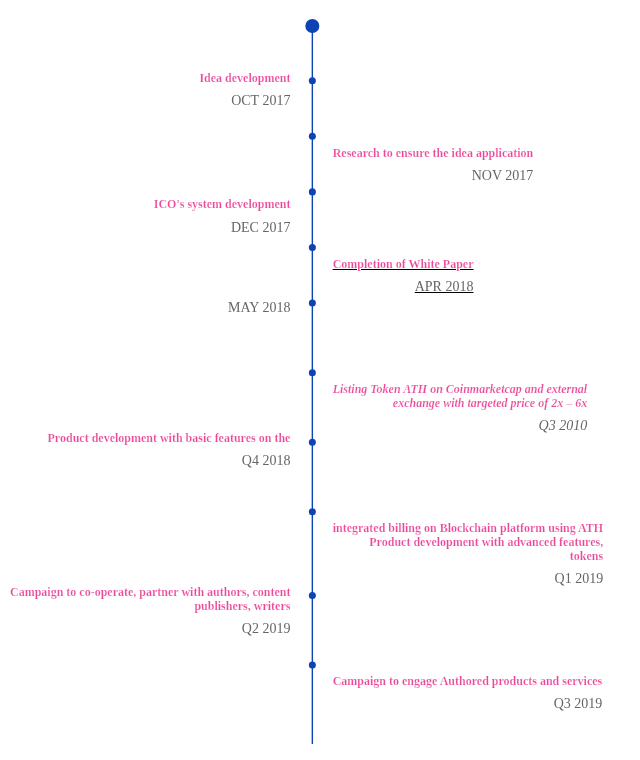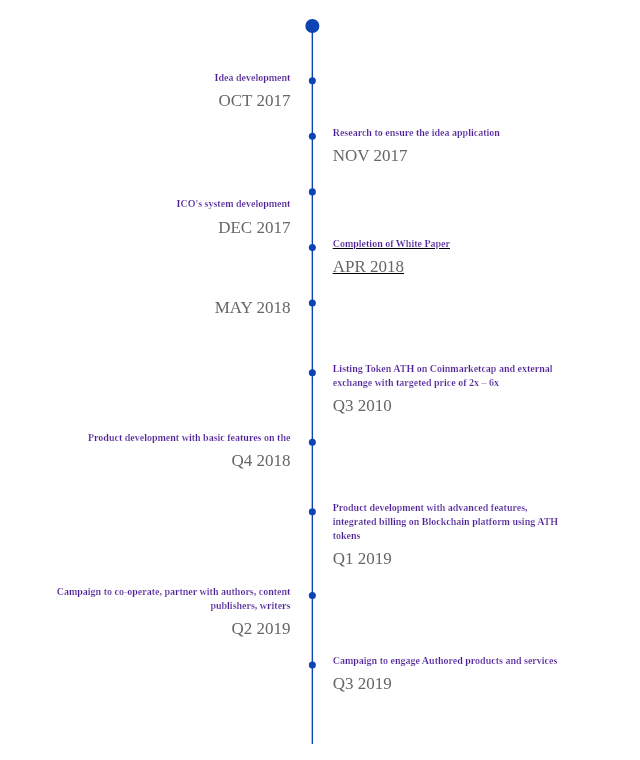--- a/index.html
+++ b/index.html
@@ -2,24 +2,24 @@
 <html><head>
 <meta charset="utf-8">
 <title>Roadmap Timeline</title>
 <style>
   html,body{margin:0;padding:0;}
   body{width:640px;height:760px;background:#ffffff;position:relative;overflow:hidden;
        font-family:"Liberation Serif",serif;}
   #timeline{position:absolute;left:0;top:0;width:640px;height:760px;}
   #axis-svg{position:absolute;left:0;top:0;width:640px;height:760px;}
   .entry{position:absolute;}
-  .entry .title{font-size:10px;font-weight:bold;color:#4c1d95;line-height:14px;white-space:nowrap;-webkit-text-stroke:0.18px #ffffff;}
-  .entry .date{font-size:17px;font-weight:normal;color:#666666;line-height:14px;white-space:nowrap;margin-top:9.6px;}
+  .entry .title{font-size:12px;font-weight:bold;color:#ec4899;line-height:14px;white-space:nowrap;-webkit-text-stroke:0.18px #ffffff;}
+  .entry .date{font-size:14px;font-weight:normal;color:#666666;line-height:14px;white-space:nowrap;margin-top:9.6px;}
   .entry.left{text-align:right;right:349.6px;}
-  .entry.right{text-align:left;left:332.7px;}
+  .entry.right{text-align:right;left:332.7px;margin-top:20px;}
 </style>
 </head>
 <body>
 
 <div id="timeline">
   <svg id="axis-svg" viewBox="0 0 640 760" xmlns="http://www.w3.org/2000/svg">
     <line id="axis-line" x1="312.35" y1="25.95" x2="312.35" y2="743.9" stroke="#0d43b2" stroke-width="1.4"></line>
     <circle id="axis-head" cx="312.35" cy="25.95" r="7.04" fill="#0d43b2"></circle>
     <g id="axis-nodes">
         <circle cx="312.35" cy="80.69" r="3.52" fill="#0d43b2"></circle>
@@ -54,37 +54,37 @@
     </div>
     <div class="entry right" style="top: 236.8px; text-decoration: underline;">
       <div class="title">
         <div>Completion of White Paper</div>
       </div>
       <div class="date">APR 2018</div>
     </div>
     <div class="entry left" style="top: 291.8px;">
       <div class="date">MAY 2018</div>
     </div>
-    <div class="entry right" style="top: 361.8px;">
+    <div class="entry right" style="top: 361.8px; font-style: italic;">
       <div class="title">
         <div>Listing Token ATH on Coinmarketcap and external</div>
         <div>exchange with targeted price of 2x – 6x</div>
       </div>
       <div class="date">Q3 2010</div>
     </div>
     <div class="entry left" style="top: 430.8px;">
       <div class="title">
         <div>Product development with basic features on the</div>
       </div>
       <div class="date">Q4 2018</div>
     </div>
     <div class="entry right" style="top: 500.8px;">
       <div class="title">
+        <div>integrated billing on Blockchain platform using ATH</div>
         <div>Product development with advanced features,</div>
-        <div>integrated billing on Blockchain platform using ATH</div>
         <div>tokens</div>
       </div>
       <div class="date">Q1 2019</div>
     </div>
     <div class="entry left" style="top: 584.8px;">
       <div class="title">
         <div>Campaign to co-operate, partner with authors, content</div>
         <div>publishers, writers</div>
       </div>
       <div class="date">Q2 2019</div>

